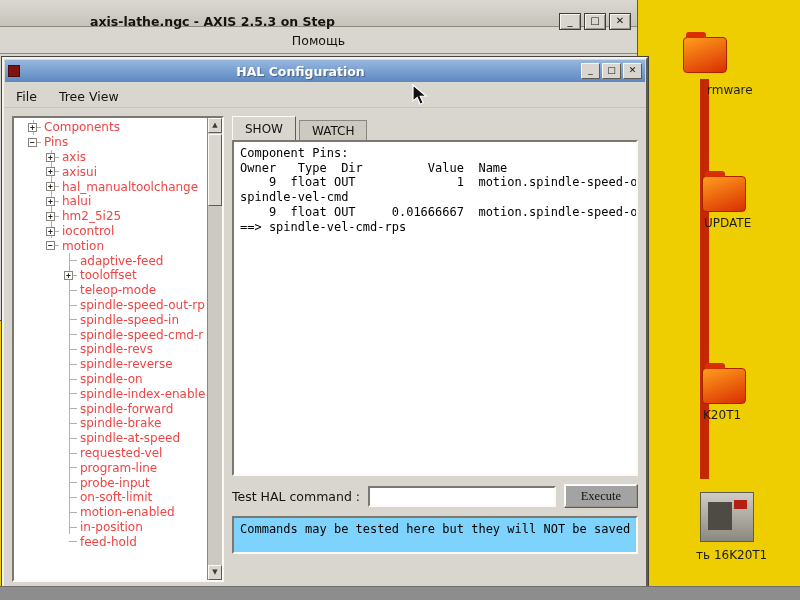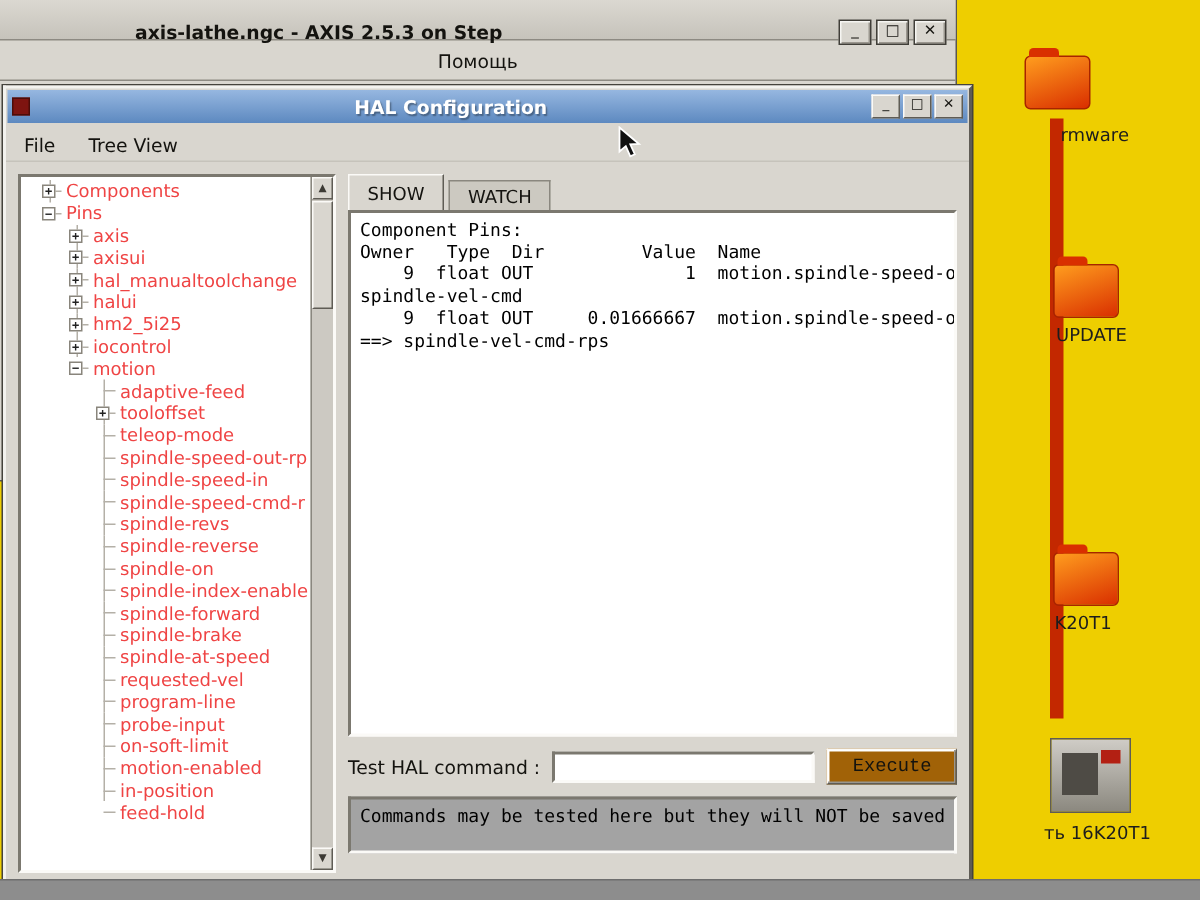--- a/index.html
+++ b/index.html
@@ -80,24 +80,24 @@
   .tab{font-size:12px;color:#14130f;background:#ccc9c1;border:1px solid #8a877f;border-bottom:none;
     padding:3px 12px;margin-right:3px;height:20px}
   .tab.active{background:var(--window-bg,#d9d6cf);height:24px;padding-top:5px;
     border-color:#fbfaf7 #5f5c55 transparent #fbfaf7;position:relative;z-index:1}
   .output{flex:1;min-height:0;margin:0;background:#fff;border:2px solid;border-color:#7b786f #fbfaf7 #fbfaf7 #7b786f;
     font:12px/14.7px "DejaVu Sans Mono",monospace;color:#000;padding:4px 6px;overflow:hidden;white-space:pre}
   .cmd-row{display:flex;align-items:center;margin-top:8px;gap:8px;flex:none}
   .cmd-label{font-size:12.5px;color:#14130f;white-space:nowrap}
   .cmd-input{flex:1;height:21px;background:#fff;border:2px solid;border-color:#7b786f #fbfaf7 #fbfaf7 #7b786f;
     font:12px "DejaVu Sans Mono",monospace;padding:0 4px;outline:none}
-  .exec-btn{flex:none;height:24px;padding:0 16px;background:#a16207;border:1px solid;
+  .exec-btn{flex:none;height:24px;padding:0 16px;background:#a3a3a3;border:1px solid;
     border-color:#fbfaf7 #5f5c55 #5f5c55 #fbfaf7;box-shadow:inset -1px -1px 0 #9a968e, inset 1px 1px 0 #fff;
-    font-family:Liberation Mono, monospace;font-size:12.5px;color:#14130f}
-  .note{flex:none;height:38px;margin:8px 0 1px;background:#a3a3a3;border:2px solid;border-color:#7b786f #fbfaf7 #fbfaf7 #7b786f;
+    font-family:Liberation Serif, serif;font-size:12.5px;color:#14130f}
+  .note{flex:none;height:38px;margin:8px 0 16px;background:#7dd3fc;border:2px solid;border-color:#7b786f #fbfaf7 #fbfaf7 #7b786f;
     font:12px/15px "DejaVu Sans Mono",monospace;color:#000;padding:4px 6px;white-space:pre;overflow:hidden}
 
   .taskbar{position:absolute;left:0;right:0;bottom:0;height:14px;background:var(--taskbar,#8d8d8d);
     border-top:1px solid #6e6e6e;z-index:6}
   .cursor{position:absolute;left:412px;top:84px;z-index:10}
 </style>
 </head>
 <body>
 
 <div class="layer-icons">

